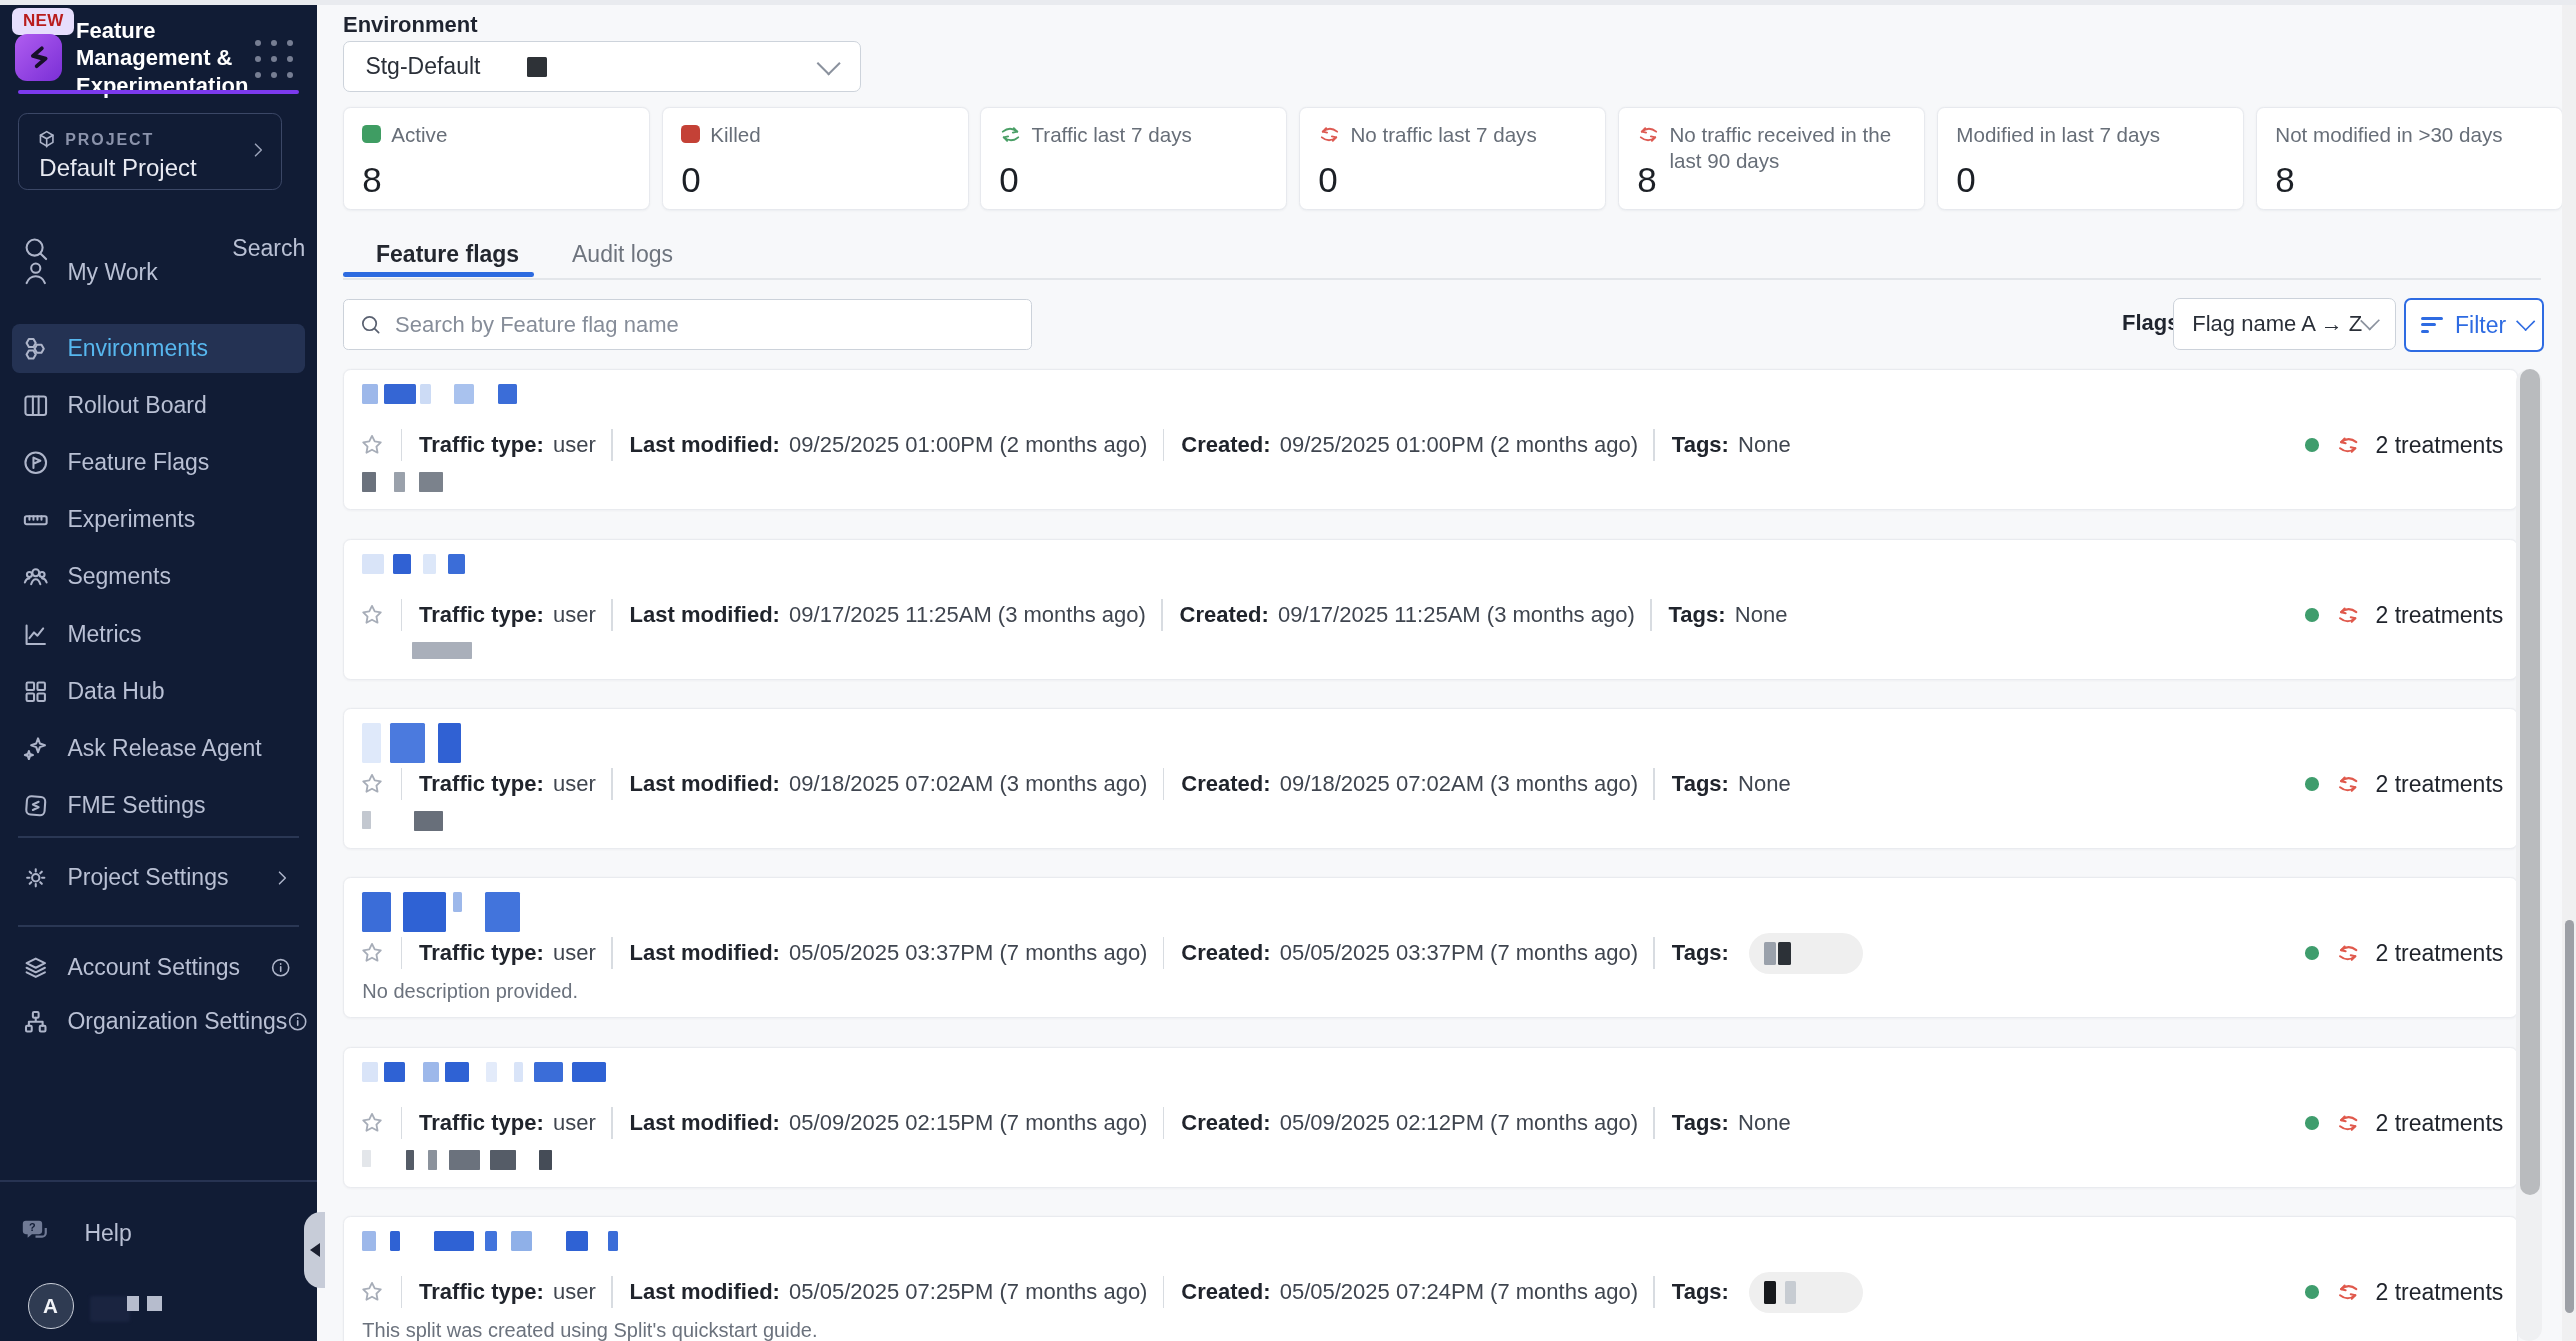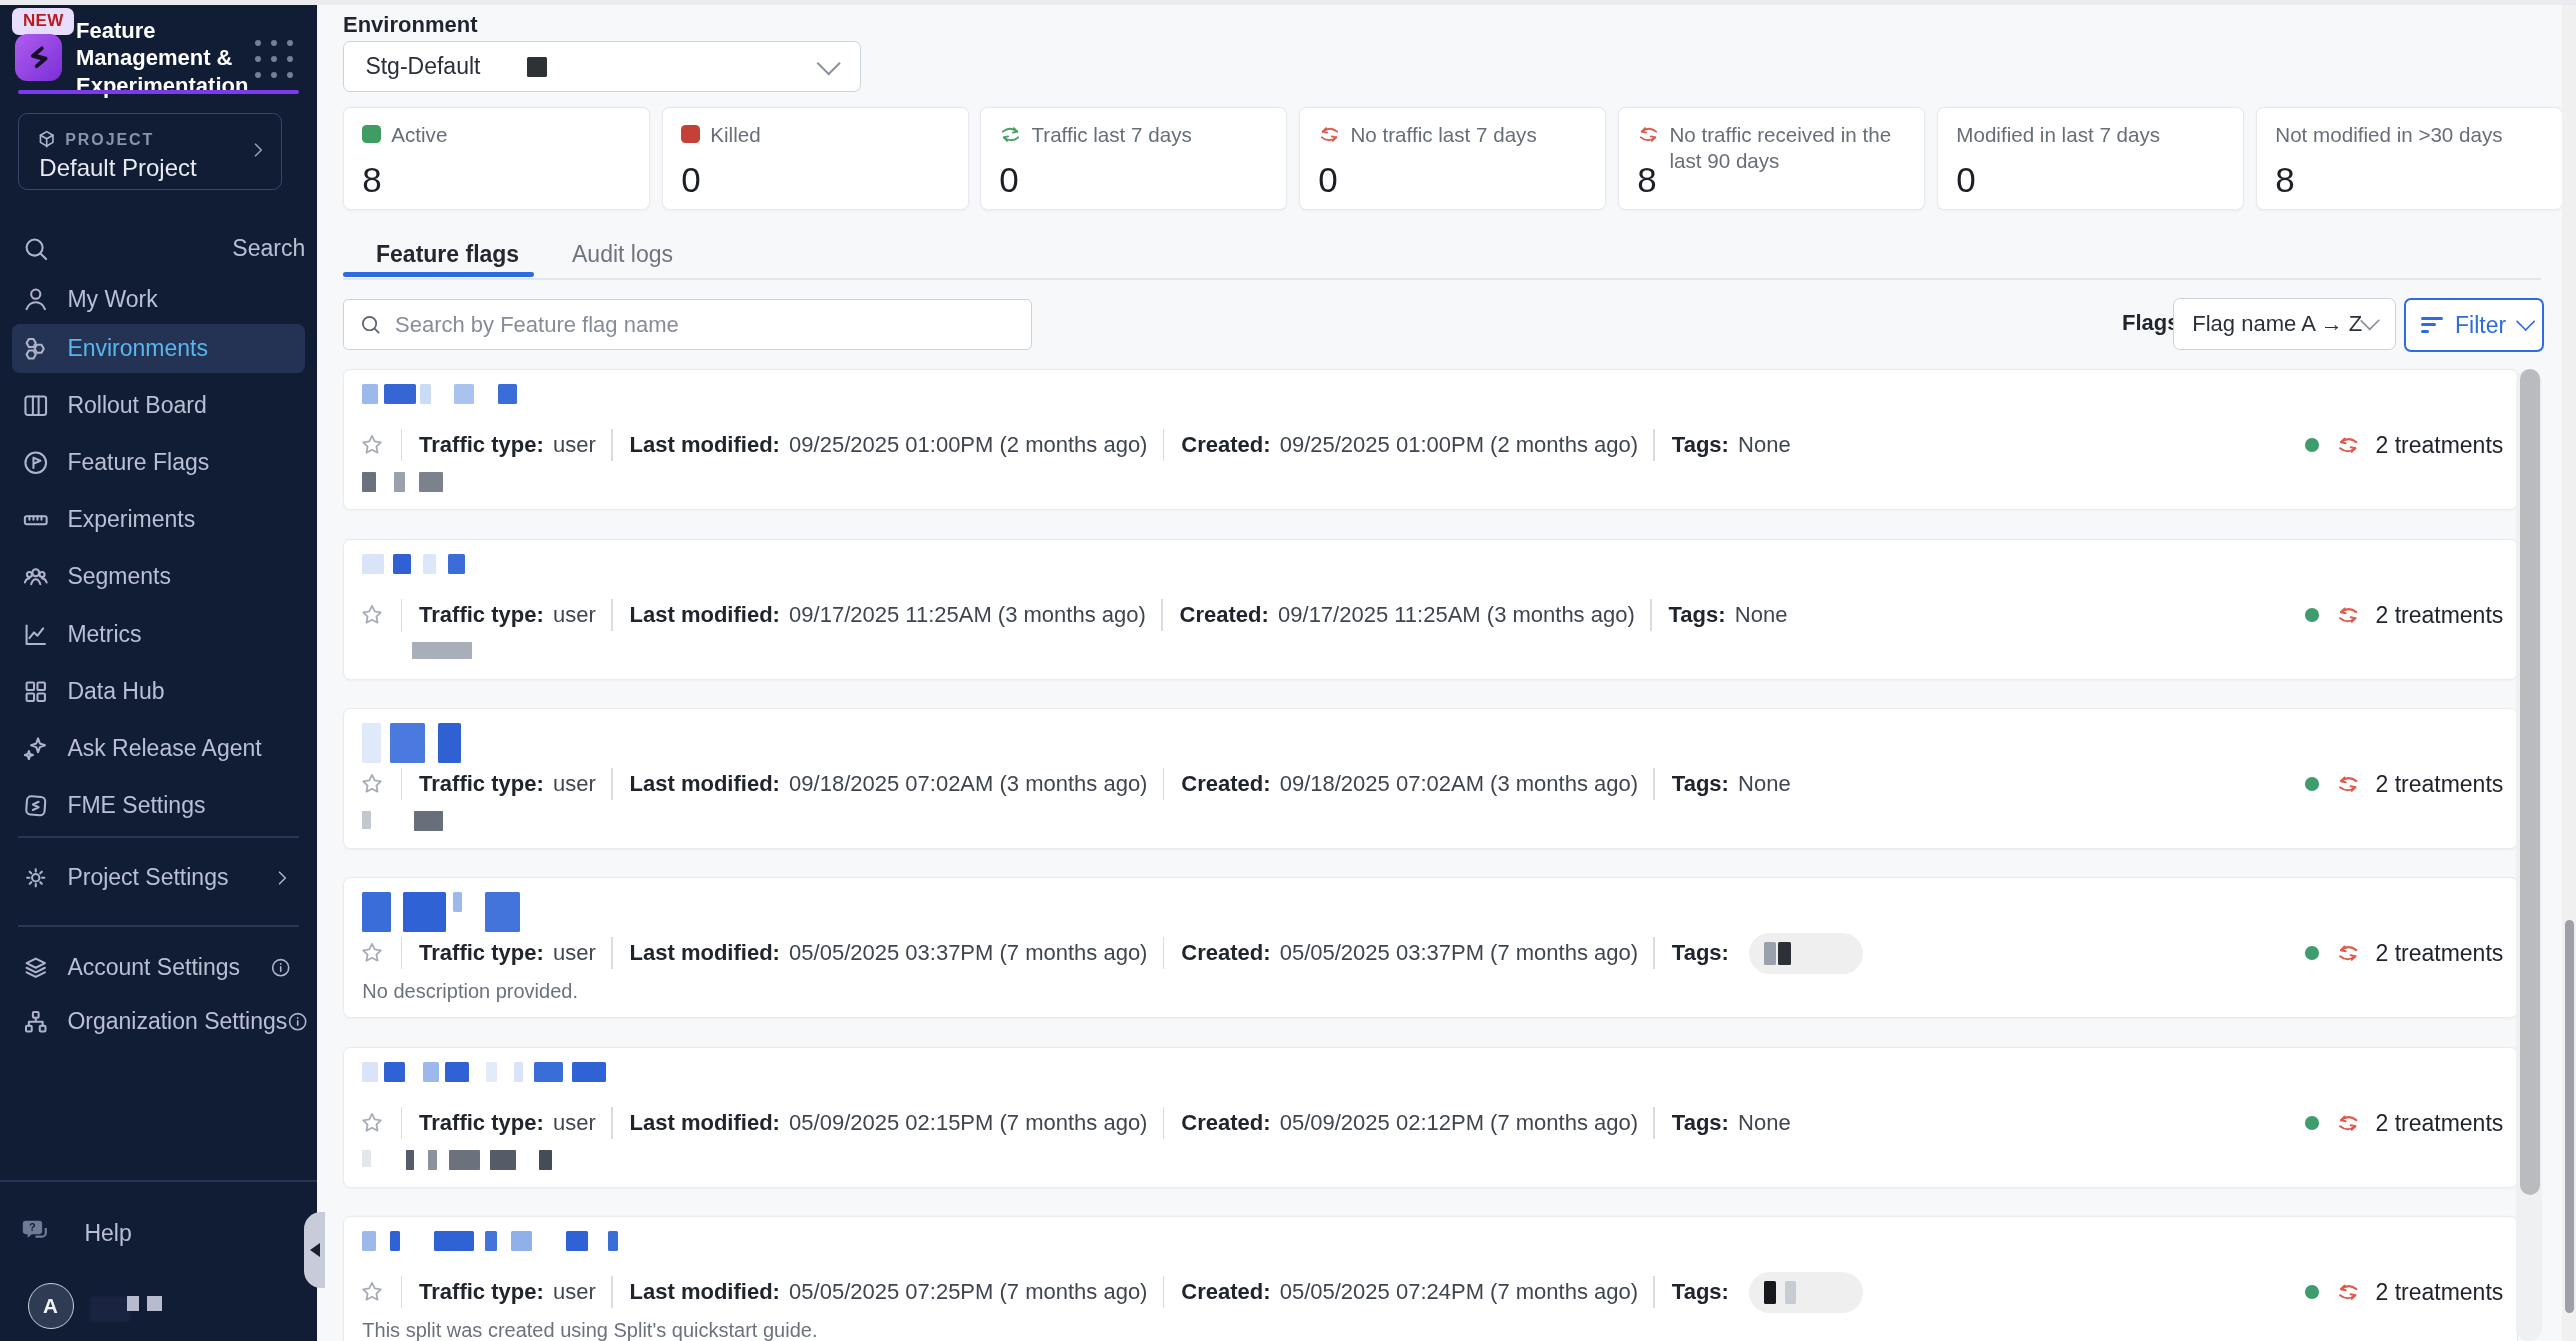--- a/index.html
+++ b/index.html
@@ -148,21 +148,21 @@
 
   <div class="abs nav-item" style="top:224px;justify-content:space-between;">
     <span class="nicon">
         <svg class="sic" width="27.5" height="27.5" viewBox="0 0 24 24">
           <circle cx="11" cy="11" r="7"></circle>
           <path d="M16.5 16.5L21 21"></path>
         </svg>
       </span>
     <span class="nlabel">Search</span>
   </div>
-  <div class="abs nav-item" style="top:264px;align-items:flex-end;">
+  <div class="abs nav-item" style="top:248px;">
     <span class="nicon">
         <svg class="sic" width="27.5" height="27.5" viewBox="0 0 24 24">
           <circle cx="12" cy="8" r="4"></circle>
           <path d="M4 21c1.5-4 5-6 8-6s6.5 2 8 6"></path>
         </svg>
       </span>
     <span class="nlabel">My Work</span>
   </div>
   <div class="abs nav-item active" style="top:324px;">
     <span class="nicon">

